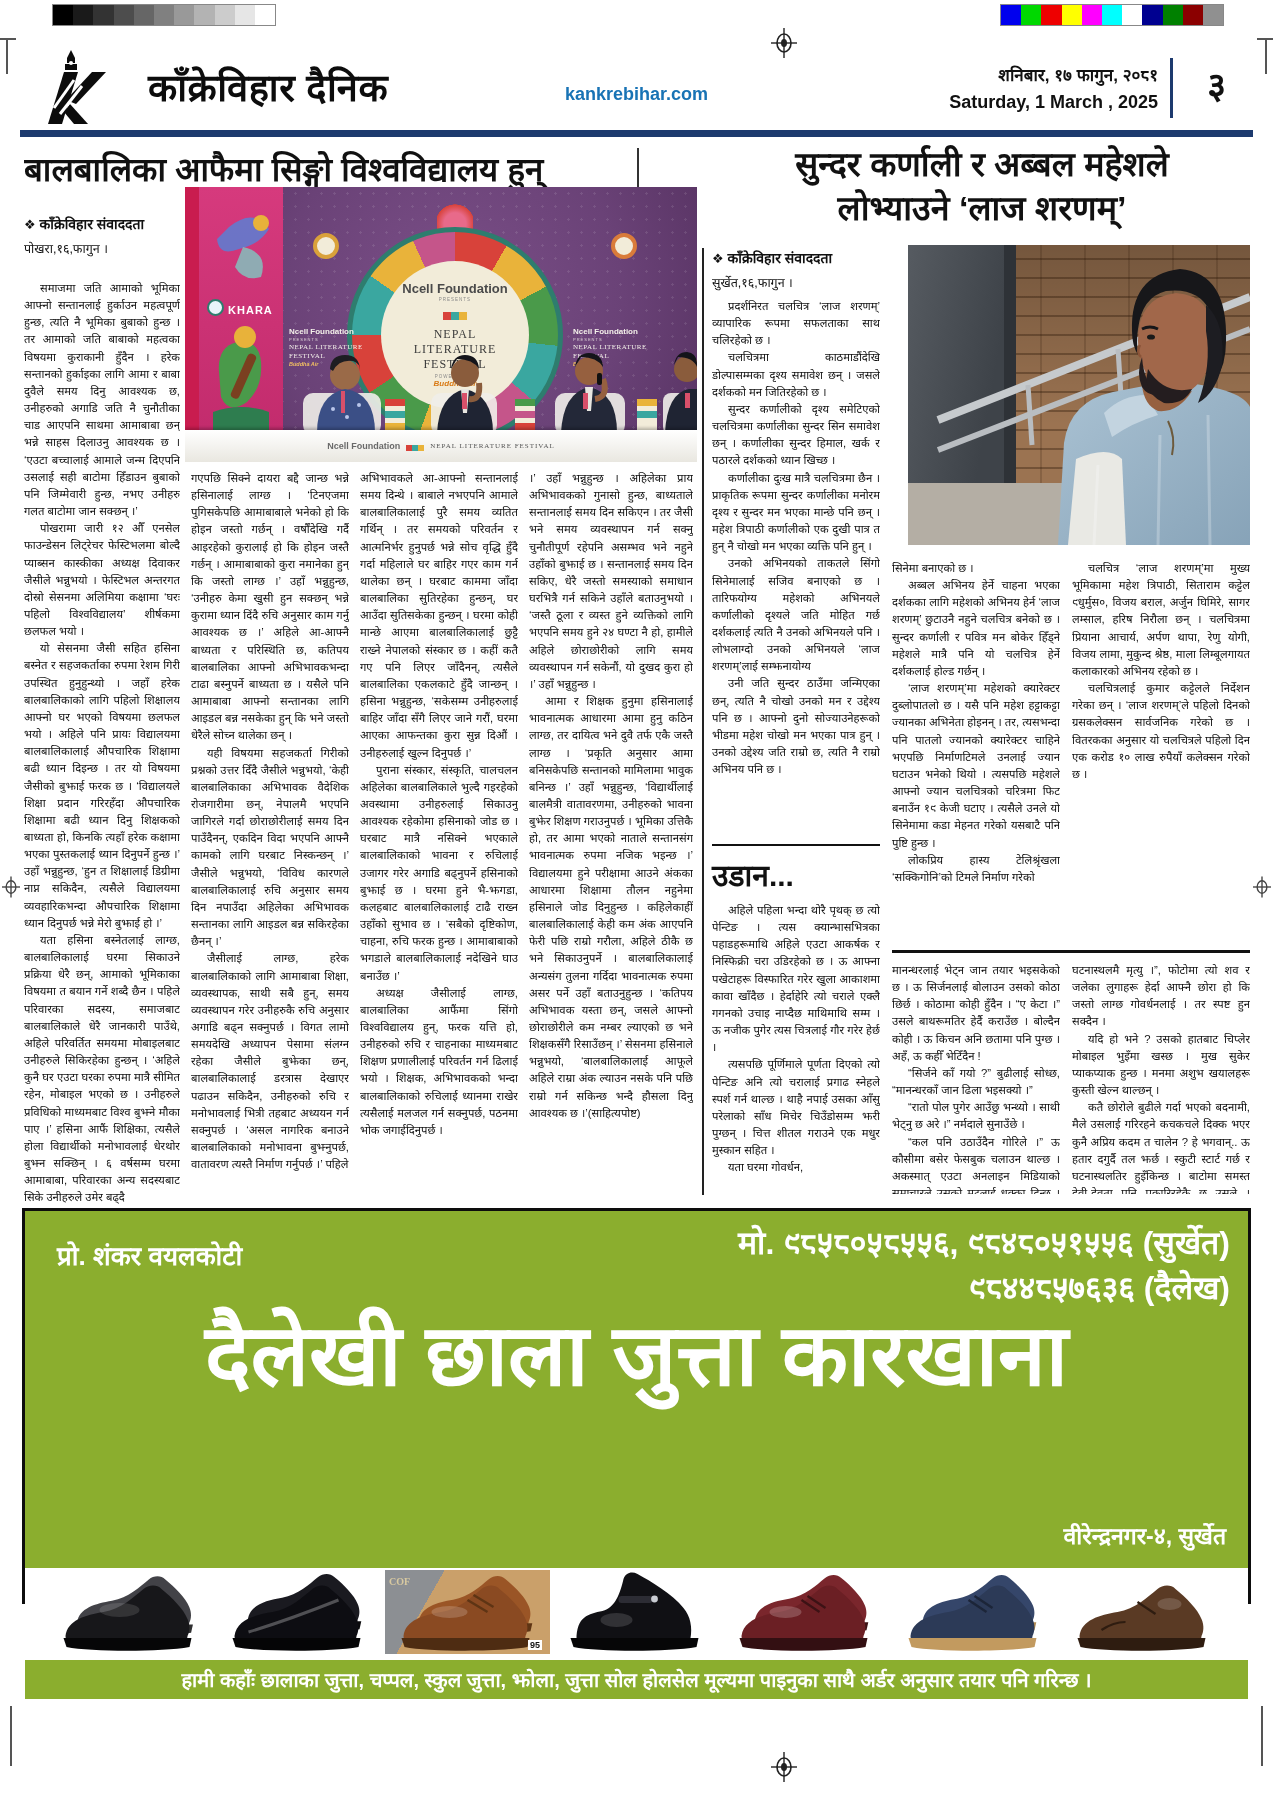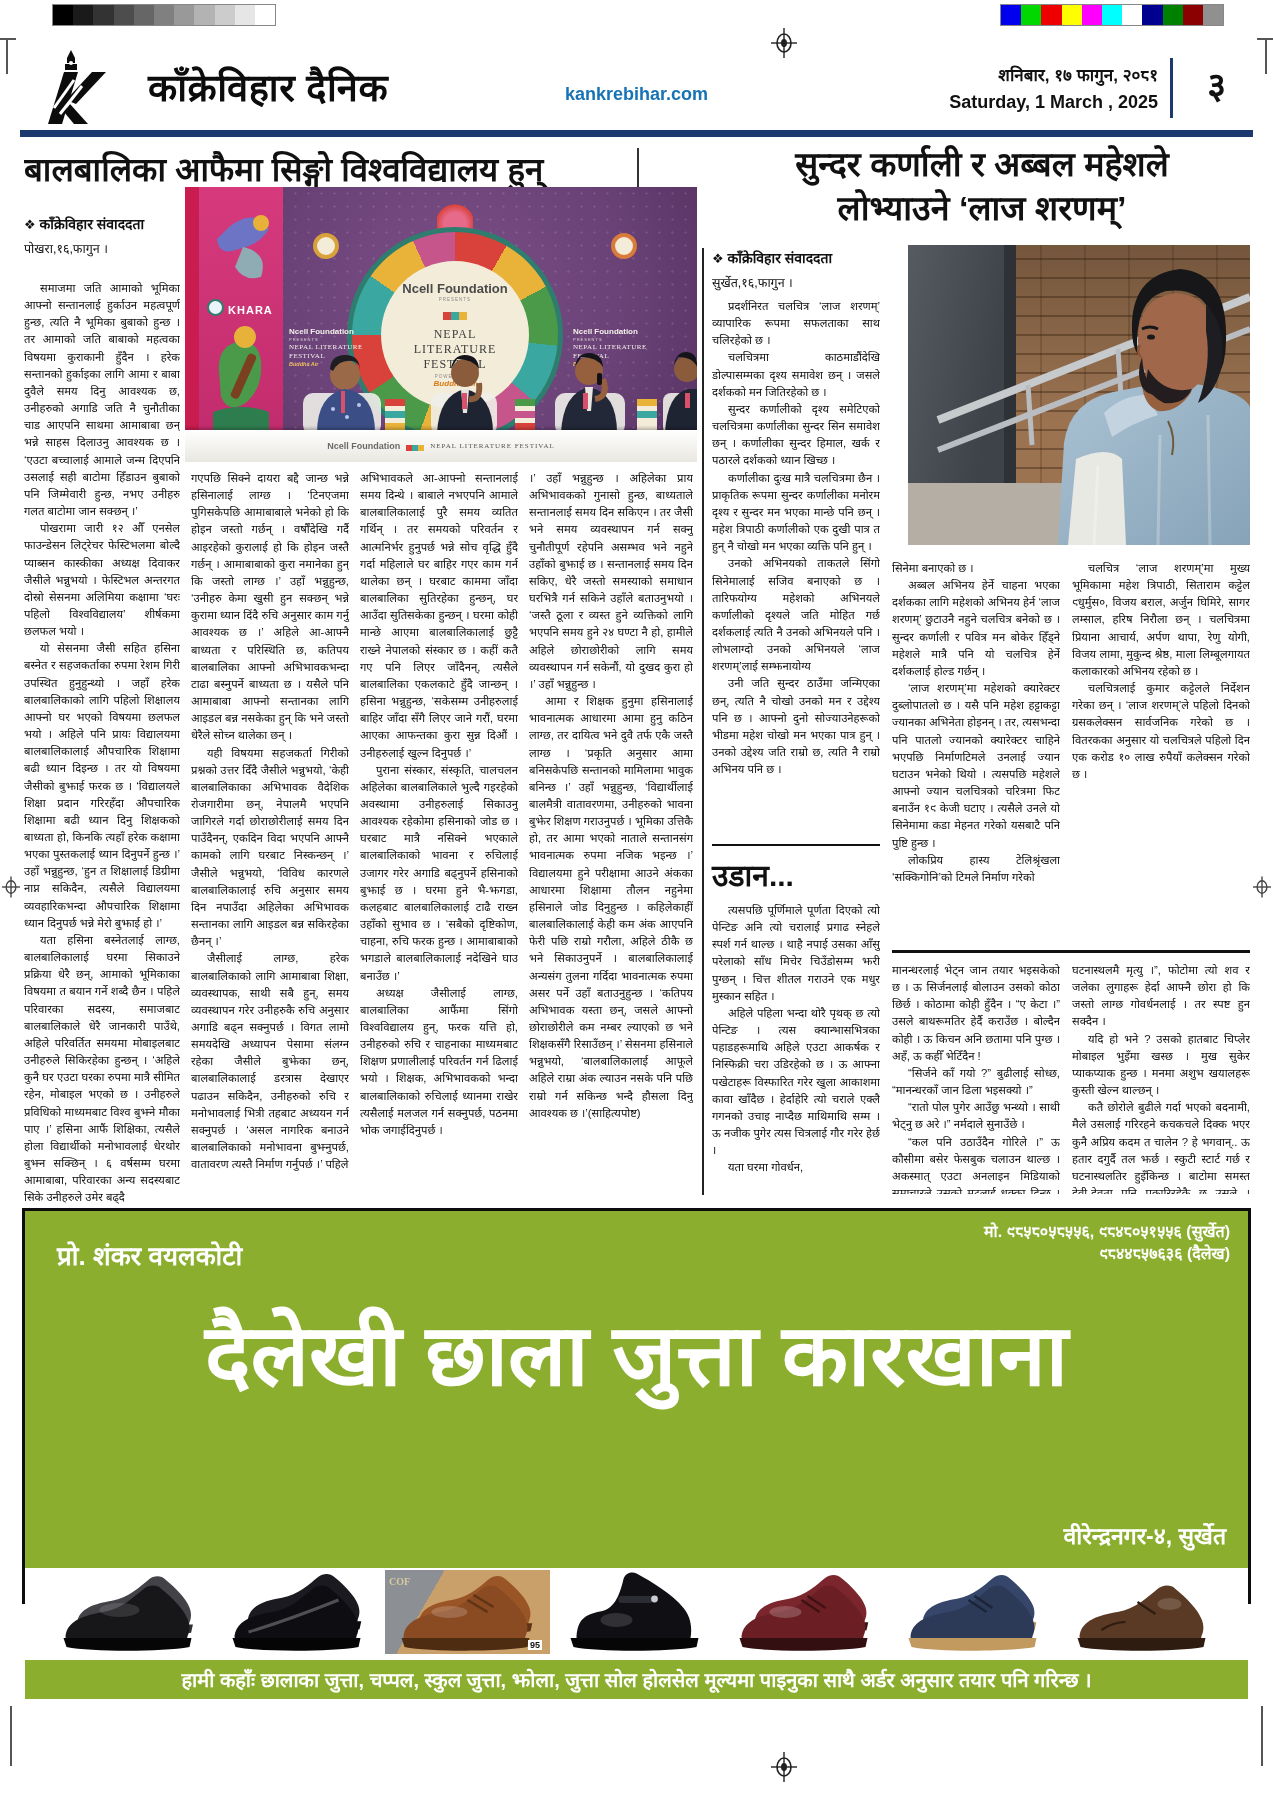--- a/index.html
+++ b/index.html
@@ -67,21 +67,21 @@
     background-image:repeating-linear-gradient(0deg,rgba(40,20,5,.35) 0 2px,transparent 2px 19px),
                      repeating-linear-gradient(90deg,rgba(40,20,5,.18) 0 2px,transparent 2px 44px),
                      linear-gradient(180deg,rgba(0,0,0,.25),rgba(0,0,0,0) 60%);}
   .rp-window{left:0;top:0;width:104px;height:300px;background:linear-gradient(100deg,#565b61,#3e4349 70%);}
   .rp-frame{left:96px;top:0;width:12px;height:300px;background:#2e3237;}
   .rp-concrete{left:0;top:238px;width:170px;height:62px;background:#b4aea4;}
   
   .ad-box{left:22px;top:1208px;width:1229px;height:396px;border:3px solid #0d0d0d;box-sizing:border-box;background:#fff;}
   .ad-green{position:absolute;left:0;top:0;width:100%;height:357px;background:#8bae2e;}
   .ad-prop{position:absolute;left:32px;top:26px;font-size:26px;font-weight:bold;color:#fff;}
-  .ad-phones{position:absolute;right:18px;top:10px;text-align:right;font-size:16px;font-weight:bold;color:#fff;line-height:1.4;}
+  .ad-phones{position:absolute;right:18px;top:10px;text-align:right;font-size:32px;font-weight:bold;color:#fff;line-height:1.4;}
   .ad-title{position:absolute;left:0;top:82px;width:100%;text-align:center;font-size:86px;font-weight:bold;color:#fff;white-space:nowrap;}
   .ad-addr{position:absolute;right:22px;top:308px;font-size:23px;font-weight:bold;color:#fff;}
   .ad-shoes{position:absolute;left:0;top:357px;width:100%;height:88px;background:#fff;display:flex;align-items:center;justify-content:space-around;padding:0 20px;box-sizing:border-box;}
   .shoe{width:165px;height:84px;position:relative;}
   .shoe svg{width:100%;height:100%;}
   .shoe.bgphoto{background:linear-gradient(120deg,#8c8f93 0 28%,#caa06a 28%);}
   .ad-strip{position:absolute;left:0;top:445px;width:100%;height:39px;background:#8bae2e;border-top:4px solid #fff;
     display:flex;align-items:center;justify-content:center;font-size:20px;font-weight:bold;color:#fff;}
   
   .regmark svg{display:block;}
@@ -401,22 +401,22 @@
     </div>
   <div class="abs col" style="left:1072px;top:560px;width:178px;height:386px">
       <p>चलचित्र ‘लाज शरणम्’मा मुख्य भूमिकामा महेश त्रिपाठी, सिताराम कट्टेल ९धुर्मुस०, विजय बराल, अर्जुन घिमिरे, सागर लम्साल, हरिष निरौला छन् । चलचित्रमा प्रियाना आचार्य, अर्पण थापा, रेणु योगी, विजय लामा, मुकुन्द श्रेष्ठ, माला लिम्बूलगायत कलाकारको अभिनय रहेको छ ।</p>
       <p>चलचित्रलाई कुमार कट्टेलले निर्देशन गरेका छन् । ‘लाज शरणम्’ले पहिलो दिनको ग्रसकलेक्सन सार्वजनिक गरेको छ । वितरकका अनुसार यो चलचित्रले पहिलो दिन एक करोड १० लाख रुपैयाँ कलेक्सन गरेको छ ।</p>
     </div>
 
   <div class="abs sec-rule" style="left:712px;top:844px;width:168px;height:2px"></div>
   <div class="abs udaan-title" style="left:712px;top:854px;width:168px">उडान...</div>
   <div class="abs sec-rule" style="left:892px;top:950px;width:358px;height:3px"></div>
   <div class="abs col" style="left:712px;top:902px;width:168px;height:292px">
+      <p>अहिले पहिला भन्दा थोरै पृथक् छ त्यो पेन्टिङ । त्यस क्यान्भासभित्रका पहाडहरूमाथि अहिले एउटा आकर्षक र निस्फिक्री चरा उडिरहेको छ । ऊ आफ्ना पखेटाहरू विस्फारित गरेर खुला आकाशमा कावा खाँदैछ । हेर्दाहेरि त्यो चराले एक्लै गगनको उचाइ नाप्दैछ माथिमाथि सम्म । ऊ नजीक पुगेर त्यस चित्रलाई गौर गरेर हेर्छ ।</p>
       <p>त्यसपछि पूर्णिमाले पूर्णता दिएको त्यो पेन्टिङ अनि त्यो चरालाई प्रगाढ स्नेहले स्पर्श गर्न थाल्छ । थाहै नपाई उसका आँसु परेलाको साँध मिचेर चिउँडोसम्म झरी पुग्छन् । चित्त शीतल गराउने एक मधुर मुस्कान सहित ।</p>
-      <p>अहिले पहिला भन्दा थोरै पृथक् छ त्यो पेन्टिङ । त्यस क्यान्भासभित्रका पहाडहरूमाथि अहिले एउटा आकर्षक र निस्फिक्री चरा उडिरहेको छ । ऊ आफ्ना पखेटाहरू विस्फारित गरेर खुला आकाशमा कावा खाँदैछ । हेर्दाहेरि त्यो चराले एक्लै गगनको उचाइ नाप्दैछ माथिमाथि सम्म । ऊ नजीक पुगेर त्यस चित्रलाई गौर गरेर हेर्छ ।</p>
       <p>यता घरमा गोवर्धन,</p>
     </div>
   <div class="abs col" data-cont="1" style="left:892px;top:962px;width:168px;height:232px">
       <p>मानन्धरलाई भेट्न जान तयार भइसकेको छ । ऊ सिर्जनलाई बोलाउन उसको कोठा छिर्छ । कोठामा कोही हुँदैन । “ए केटा ।” उसले बाथरूमतिर हेर्दै कराउँछ । बोल्दैन कोही । ऊ किचन अनि छतामा पनि पुग्छ । अहँ, ऊ कहीँ भेटिँदैन !</p>
       <p>“सिर्जने काँ गयो ?” बुढीलाई सोध्छ, “मानन्धरकाँ जान ढिला भइसक्यो ।”</p>
       <p>“रातो पोल पुगेर आउँछु भन्थ्यो । साथी भेट्नु छ अरे ।” नर्मदाले सुनाउँछे ।</p>
       <p>“कल पनि उठाउँदैन गोरिले ।” ऊ कौसीमा बसेर फेसबुक चलाउन थाल्छ । अकस्मात् एउटा अनलाइन मिडियाको समाचारले उसको मुटुलाई धक्का दिन्छ । श्यामश्वेत फोटोमा एउटा शव छ जसलाई थोरै मधुरो गरिएको छ । फोटोको तल लेखिएको छ, “रातोपुल मुनि एक व्यक्तिले गरे आत्मदाह ।</p>
     </div>
   <div class="abs col" data-cont="1" style="left:1072px;top:962px;width:178px;height:232px">
       <p>घटनास्थलमै मृत्यु ।”, फोटोमा त्यो शव र जलेका लुगाहरू हेर्दा आफ्नै छोरा हो कि जस्तो लाग्छ गोवर्धनलाई । तर स्पष्ट हुन सक्दैन ।</p>

